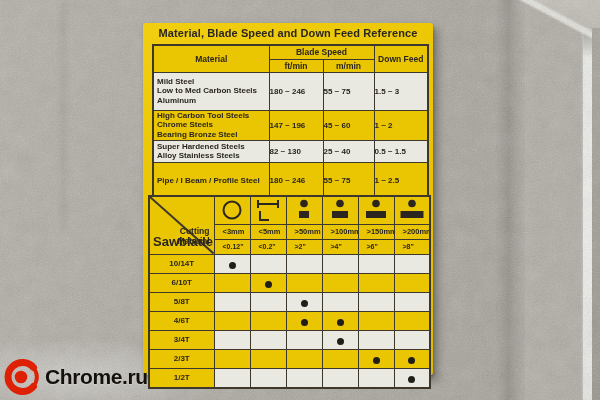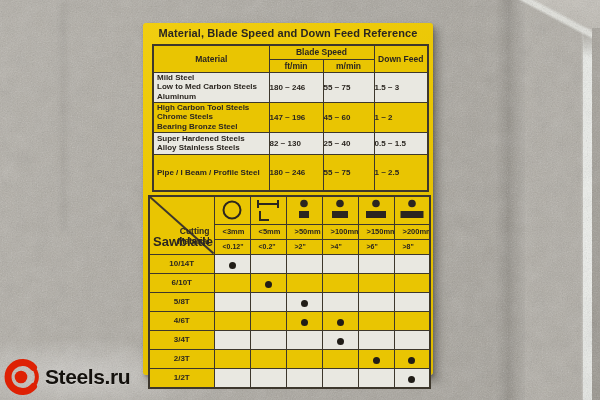--- a/index.html
+++ b/index.html
@@ -40,21 +40,21 @@
   table{border-collapse:collapse;table-layout:fixed;color:var(--ink);}
   table,td,th{border:1px solid var(--line);}
   table{border-width:2px;}
   td,th{overflow:hidden;}
 
   
   .t1{position:absolute;top:21px;left:9px;width:275px;}
   .t1 col.c-mat{width:116px}.t1 col.c-ft{width:54px}.t1 col.c-m{width:51px}.t1 col.c-df{width:54px}
   .t1 th{background:var(--sticker_yellow);font-size:8.5px;font-weight:700;}
   .t1 tr.h1{height:14px}.t1 tr.h2{height:13px}
-  .t1 tr.r0{height:30px}.t1 tr.r1{height:30px}.t1 tr.r2{height:22px}.t1 tr.r3{height:37px}
+  .t1 tr.r0{height:38px}.t1 tr.r1{height:30px}.t1 tr.r2{height:22px}.t1 tr.r3{height:37px}
   .t1 td{font-size:8px;font-weight:700;}
   .t1 td.mat{text-align:left;padding-left:3px;}
   .t1 td.mat .line{display:block;line-height:9.5px;}
   .t1 tr.light td{background:var(--cell_light);}
   .t1 tr.gold td{background:var(--sticker_yellow);}
 
   
   .t2{position:absolute;top:172px;left:5px;width:281px;}
   .t2 col.c-lab{width:65px}.t2 col.c-s{width:36px}
   .t2 tr.icons{height:28px}.t2 tr.mm{height:15px}.t2 tr.inch{height:15px}
@@ -311,15 +311,15 @@
     </tbody>
       </table>
   </div>
 
   <div class="watermark">
     <svg width="40" height="44" viewBox="0 0 40 44">
       <path d="M31.5 12.5 A 14.5 14.5 0 1 0 31.5 31.5" fill="none" stroke="#de2104" stroke-width="7" stroke-linecap="round"></path>
       <circle cx="19" cy="22" r="6.3" fill="#de2104"></circle>
       <path d="M33.5 16 A 14.5 14.5 0 0 1 33.5 28" fill="none" stroke="#de2104" stroke-width="4" stroke-linecap="round"></path>
     </svg>
-    <span class="logo-text">Steels.ru</span>
+    <span class="logo-text">Chrome.ru</span>
   </div>
 </div>
 
 </body></html>

